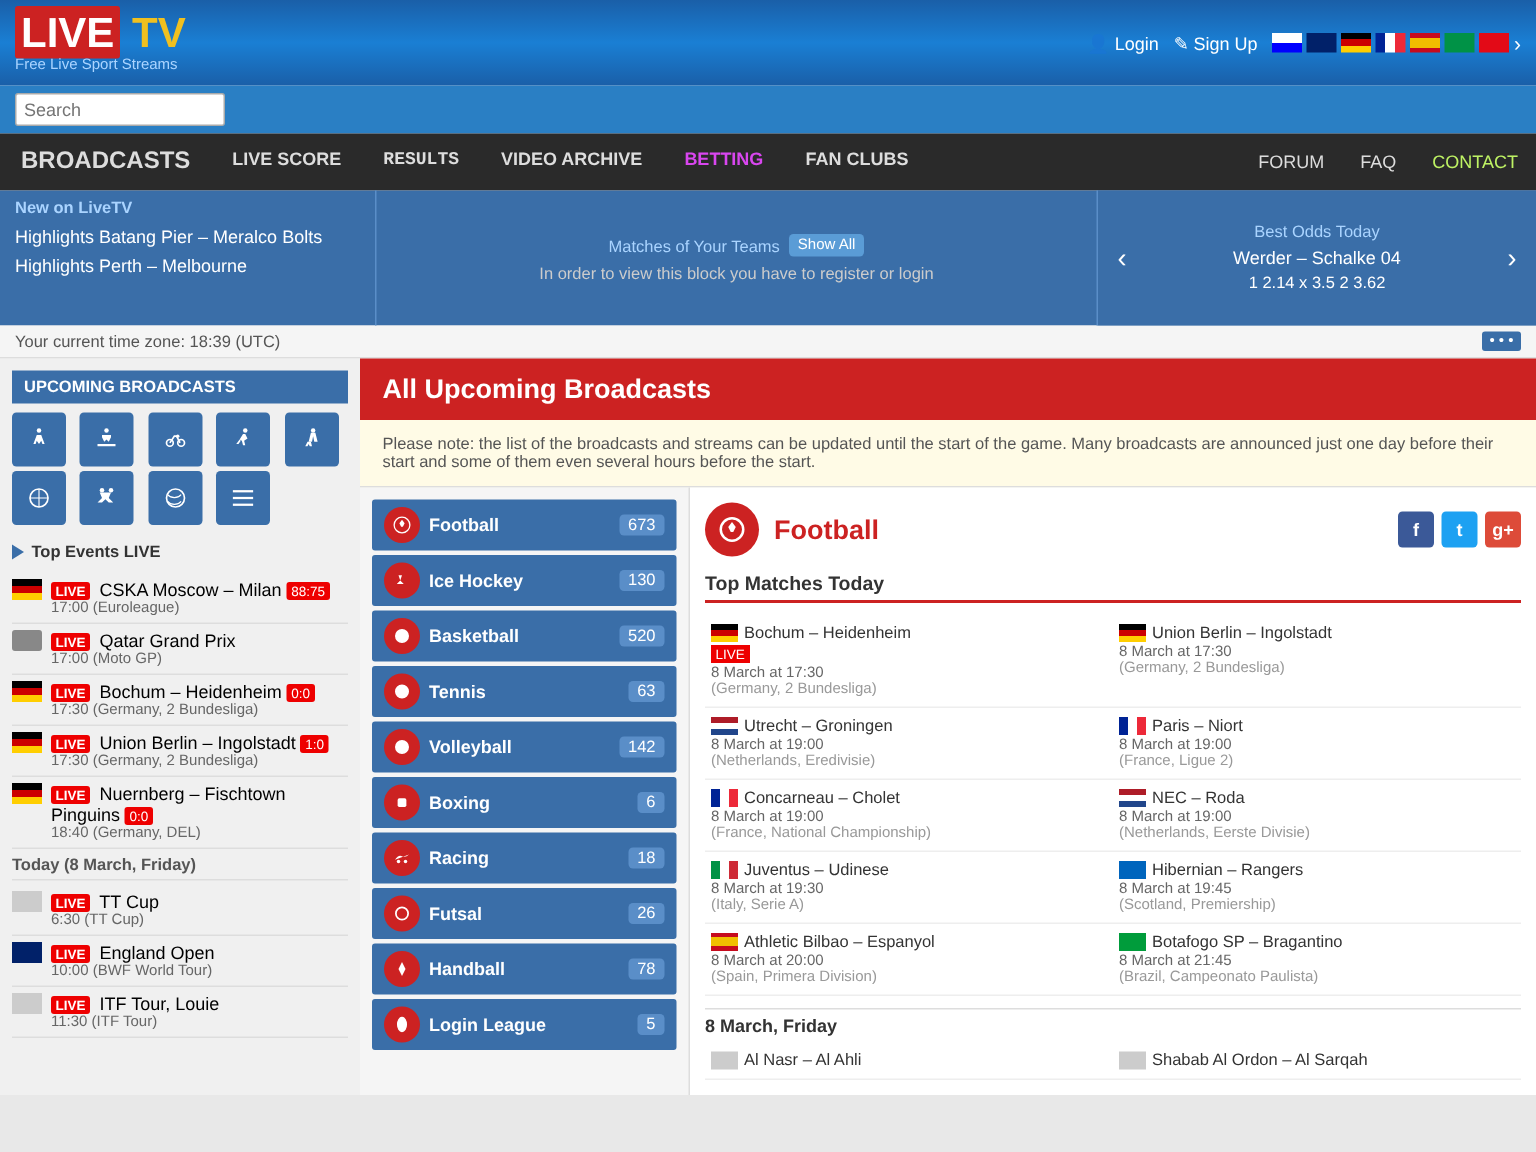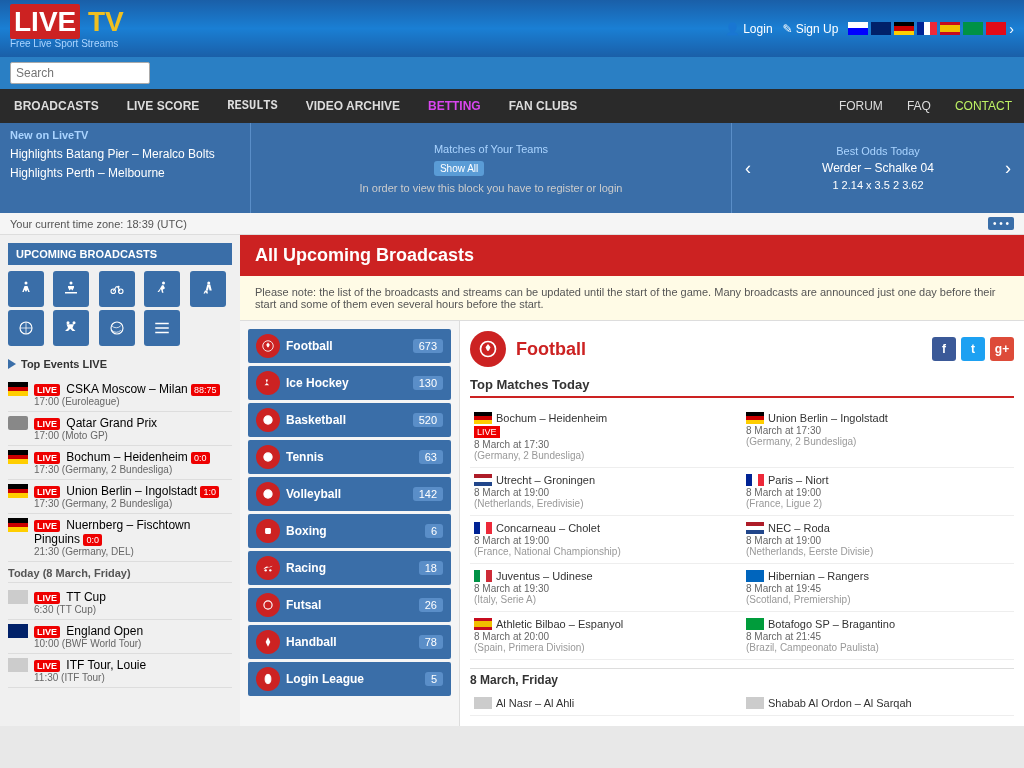--- a/index.html
+++ b/index.html
@@ -144,42 +144,42 @@
     </div>
   </div>
 </div>
 
 <div id="searchbar">
   <input type="text" style="width: 140px; height: 22px; font-size: 12px; padding: 2px 5px; border: 1px solid rgb(170, 170, 170); border-radius: 2px;" placeholder="Search">
 </div>
 
 <div id="nav">
   <div id="nav-main">
-    <a href="#" style="color:#ddd;font-size:12px;font-weight:bold;padding:10px 14px;text-decoration:none;text-transform:uppercase;">Broadcasts</a>
+    <a href="#" style="color:#ddd;font-size:16px;font-weight:bold;padding:10px 14px;text-decoration:none;text-transform:uppercase;">Broadcasts</a>
     <a href="#" style="color:#ddd;font-size:12px;font-weight:bold;padding:10px 14px;text-decoration:none;text-transform:uppercase;">Live Score</a>
     <a href="#" style="color:#ddd;font-size:12px;font-weight:bold;padding:10px 14px;text-decoration:none;text-transform:uppercase;font-family:Liberation Mono, monospace;">Results</a>
     <a href="#" style="color:#ddd;font-size:12px;font-weight:bold;padding:10px 14px;text-decoration:none;text-transform:uppercase;">Video Archive</a>
     <a href="#" style="color:#d946ef;font-size:12px;font-weight:bold;padding:10px 14px;text-decoration:none;text-transform:uppercase;">Betting</a>
     <a href="#" style="color:#ddd;font-size:12px;font-weight:bold;padding:10px 14px;text-decoration:none;text-transform:uppercase;">Fan Clubs</a>
   </div>
   <div id="nav-secondary">
     <a href="#" style="color:#ddd;font-size:12px;padding:10px 12px;text-decoration:none;text-transform:uppercase;">Forum</a>
     <a href="#" style="color:#ddd;font-size:12px;padding:10px 12px;text-decoration:none;text-transform:uppercase;">FAQ</a>
     <a href="#" style="color:#bef264;font-size:12px;padding:10px 12px;text-decoration:none;text-transform:uppercase;">Contact</a>
   </div>
 </div>
 
 <div id="infobar">
   <div class="info-panel">
     <h4>New on LiveTV</h4>
     <a href="#" style="color:white;font-size:12px;text-decoration:none;">Highlights Batang Pier – Meralco Bolts</a>
     <a href="#" style="color:white;font-size:12px;text-decoration:none;">Highlights Perth – Melbourne</a>
   </div>
   <div class="info-panel info-panel-middle" style="flex:2;border-right:1px solid #5a8ec8;padding:6px 10px;">
-    <div style="display:flex;align-items:flex-start;gap:6px;margin-bottom:6px;flex-direction:column;">
+    <div style="display:flex;align-items:flex-end;gap:6px;margin-bottom:6px;">
       <span style="color:#aad4ff;font-size:11px;">Matches of Your Teams</span>
       <span class="toggle-btn" style="background:#5a9cd6;color:white;padding:2px 6px;font-size:10px;border-radius:3px;">Show All</span>
     </div>
     <div style="color:#ccc;font-size:11px;text-align:center;">In order to view this block you have to register or login</div>
   </div>
   <div class="info-panel-right" style="flex:1.2;display:flex;align-items:center;background:#3a6ea8;padding:6px 8px;">
     <span class="arrow-btn" style="color:white;font-size:18px;cursor:pointer;">‹</span>
     <div class="odds-display" style="flex:1;text-align:center;">
       <div style="color:#aad4ff;font-size:11px;margin-bottom:4px;">Best Odds Today</div>
       <div style="color:white;font-size:12px;">Werder – Schalke 04</div>
@@ -318,21 +318,21 @@
     </div>
 
     <div class="event-item">
       <div class="event-flag flag-de" style="width:20px;height:14px;background:linear-gradient(180deg,#000 33%,#cc0000 33%,#cc0000 66%,#ffce00 66%);"></div>
       <div class="event-info">
         <div style="cursor:pointer;">
           <span class="live-badge">LIVE</span>
           <span>Nuernberg – Fischtown Pinguins</span>
           <span class="score-badge">0:0</span>
         </div>
-        <div class="event-time">21:30 (Germany, DEL)</div>
+        <div class="event-time">18:40 (Germany, DEL)</div>
       </div>
     </div>
 
     <div class="section-label">Today (8 March, Friday)</div>
 
     <div class="event-item">
       <div style="width:20px;height:14px;background:#ccc;"></div>
       <div class="event-info">
         <div style="cursor:pointer;">
           <span class="live-badge">LIVE</span>

